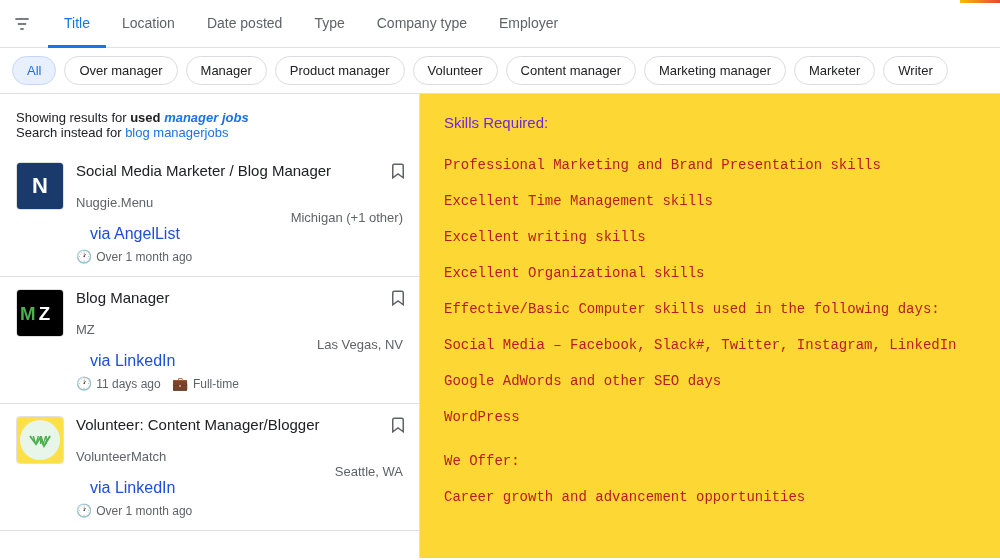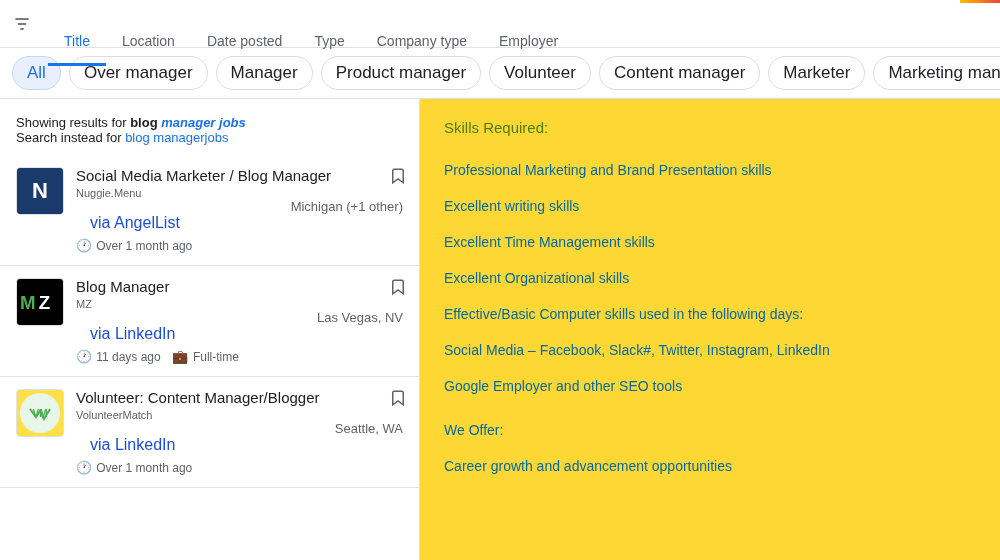--- a/index.html
+++ b/index.html
@@ -18,21 +18,21 @@
       display: flex; align-items: center; justify-content: center;
       margin-right: 16px; cursor: pointer; color: #5f6368;
     }
     .nav-tabs {
       display: flex; align-items: stretch; height: 100%;
     }
     .nav-tab {
       display: flex; align-items: center; padding: 4px 16px;
       font-size: 14px; color: #5f6368; cursor: pointer;
       border-bottom: 3px solid transparent;
-      position: relative; top: 19px;
+      position: relative; top: 1px;
       white-space: nowrap;
       text-align: center;
     }
     .nav-tab.active {
       color: #1a73e8;
       border-bottom: 3px solid #1a73e8;
       font-weight: 500;
     }
     .progress-bar {
       position: absolute; top: 0; right: 0; width: 40px; height: 3px;
@@ -41,21 +41,21 @@
 
     
     .chips-row {
       display: flex; align-items: center; padding: 8px 12px;
       gap: 8px; border-bottom: 1px solid #e0e0e0;
       overflow-x: auto;
     }
     .chip {
       display: flex; align-items: center; padding: 6px 14px;
       border-radius: 20px; border: 1px solid #dadce0;
-      font-size: 17px; color: #202124; cursor: pointer;
+      font-size: 13px; color: #202124; cursor: pointer;
       white-space: nowrap; background: #fff;
     }
     .chip.active {
       background: #e8f0fe; border-color: #c5d7f8; color: #1a73e8;
       font-weight: 500;
     }
 
     
     .main {
       display: flex; height: calc(560px - 48px - 48px);
@@ -99,21 +99,21 @@
       background: #000; width: 100%; height: 100%;
       display: flex; align-items: center; justify-content: center;
     }
     .logo-vm {
       background: #fde047; width: 100%; height: 100%;
       display: flex; align-items: center; justify-content: center;
     }
 
     .job-info { flex: 1; }
     .job-title { font-size: 15px; font-weight: 500; color: #202124; }
-    .company-name { font-size: 11px; color: #5f6368; margin-top: 3px; }
+    .company-name { font-size: 13px; color: #5f6368; margin-top: 16px; }
     .job-location { font-size: 13px; color: #5f6368; text-align: right; }
     .job-via { font-size: 16px; color: #1d4ed8; margin-left: 14px; }
 
     .job-meta {
       display: flex; align-items: center; gap: 12px;
       margin-top: 6px; font-size: 12px; color: #5f6368;
     }
     .job-meta-item { display: flex; align-items: center; gap: 4px; }
 
     .bookmark-btn {
@@ -123,25 +123,26 @@
     }
 
     
     .right-panel {
       flex: 1;
       background: #fdd835;
       overflow-y: auto;
       padding: 20px 24px;
     }
     .skills-section { }
-    .skills-title { font-size: 15px; font-weight: 500; color: #4d7c0f; margin-bottom: 16px; }
+    .skills-title { font-size: 15px; font-weight: 500; color: #6d28d9; margin-bottom: 16px; }
     .skill-item {
-      font-size: 14px; color: #0369a1;
+      font-size: 14px; color: #b91c1c;
       padding: 10px 0;
       border-bottom: none;
+      font-family: Liberation Mono, monospace;
     }
   </style>
 </head>
 <body>
 
 <div class="top-nav">
   <div class="filter-icon-btn">
     <svg width="20" height="20" viewBox="0 0 24 24" fill="none" stroke="#5f6368" stroke-width="2">
       <line x1="4" y1="6" x2="20" y2="6"></line>
       <line x1="7" y1="12" x2="17" y2="12"></line>
@@ -184,36 +185,36 @@
   <div class="chip">
     <span>Product manager</span>
   </div>
   <div class="chip">
     <span>Volunteer</span>
   </div>
   <div class="chip">
     <span>Content manager</span>
   </div>
   <div class="chip">
+    <span>Marketing manager</span>
+  </div>
+  <div class="chip">
     <span>Marketer</span>
-  </div>
-  <div class="chip">
-    <span>Marketing manager</span>
   </div>
   <div class="chip">
     <span>Writer</span>
   </div>
 </div>
 
 <div class="main">
 
   <div class="left-panel">
     <div class="results-header">
       <div>
-        <span>Showing results for </span><span class="bold">blog</span> <span class="italic-bold">manager jobs</span>
+        <span>Showing results for </span><span class="bold">used</span> <span class="italic-bold">manager jobs</span>
       </div>
       <div>
         <span>Search instead for </span><span class="link">blog managerjobs</span>
       </div>
     </div>
 
     <div class="job-card">
       <div class="company-logo">
         <div class="logo-n">N</div>
       </div>
@@ -296,23 +297,24 @@
           <path d="M19 21l-7-5-7 5V5a2 2 0 0 1 2-2h10a2 2 0 0 1 2 2z"></path>
         </svg>
       </button>
     </div>
   </div>
 
   <div class="right-panel">
     <div class="skills-section">
       <div class="skills-title">Skills Required:</div>
       <div class="skill-item">Professional Marketing and Brand Presentation skills</div>
+      <div class="skill-item">Excellent Time Management skills</div>
       <div class="skill-item">Excellent writing skills</div>
-      <div class="skill-item">Excellent Time Management skills</div>
       <div class="skill-item">Excellent Organizational skills</div>
       <div class="skill-item">Effective/Basic Computer skills used in the following days:</div>
       <div class="skill-item">Social Media – Facebook, Slack#, Twitter, Instagram, LinkedIn</div>
-      <div class="skill-item">Google Employer and other SEO tools</div>
+      <div class="skill-item">Google AdWords and other SEO days</div>
+      <div class="skill-item">WordPress</div>
       <div class="skill-item" style="margin-top:8px;">We Offer:</div>
       <div class="skill-item">Career growth and advancement opportunities</div>
     </div>
   </div>
 </div>
 
 </body></html>

